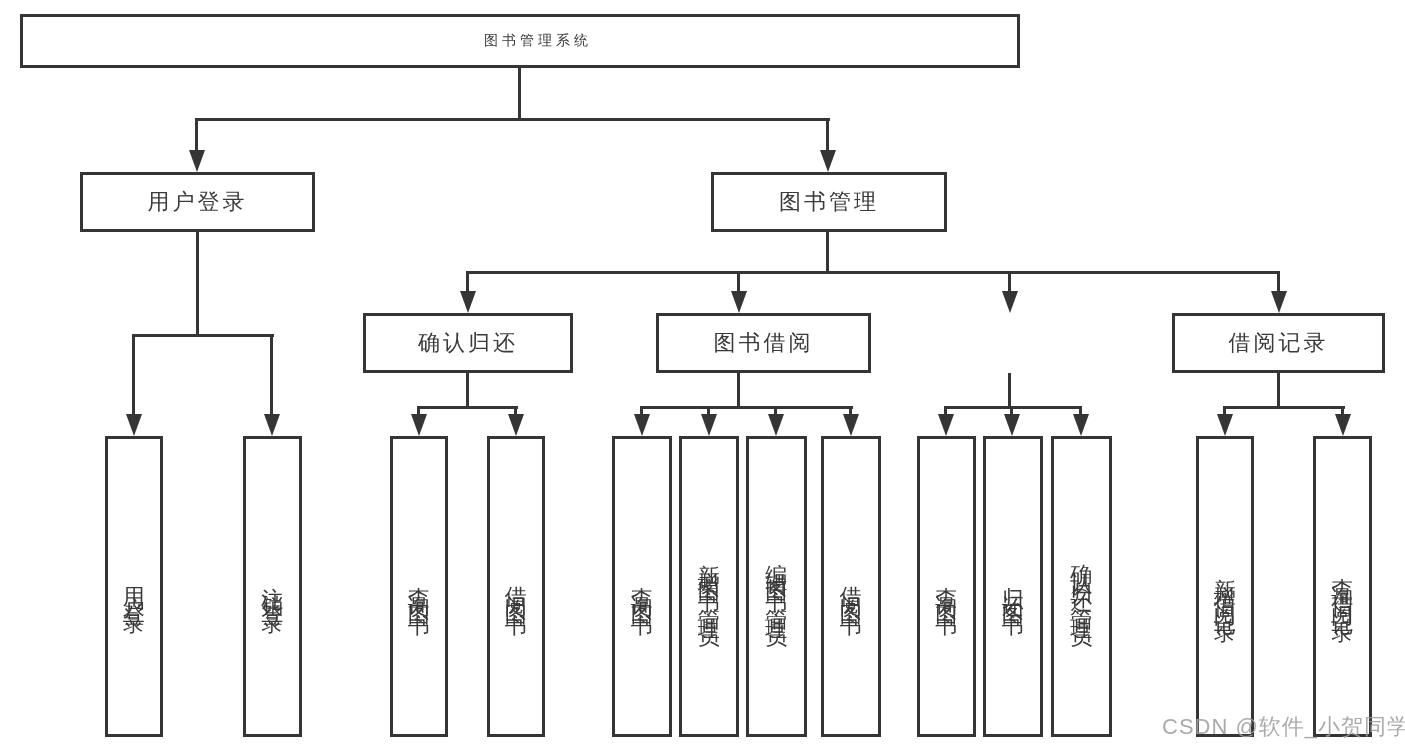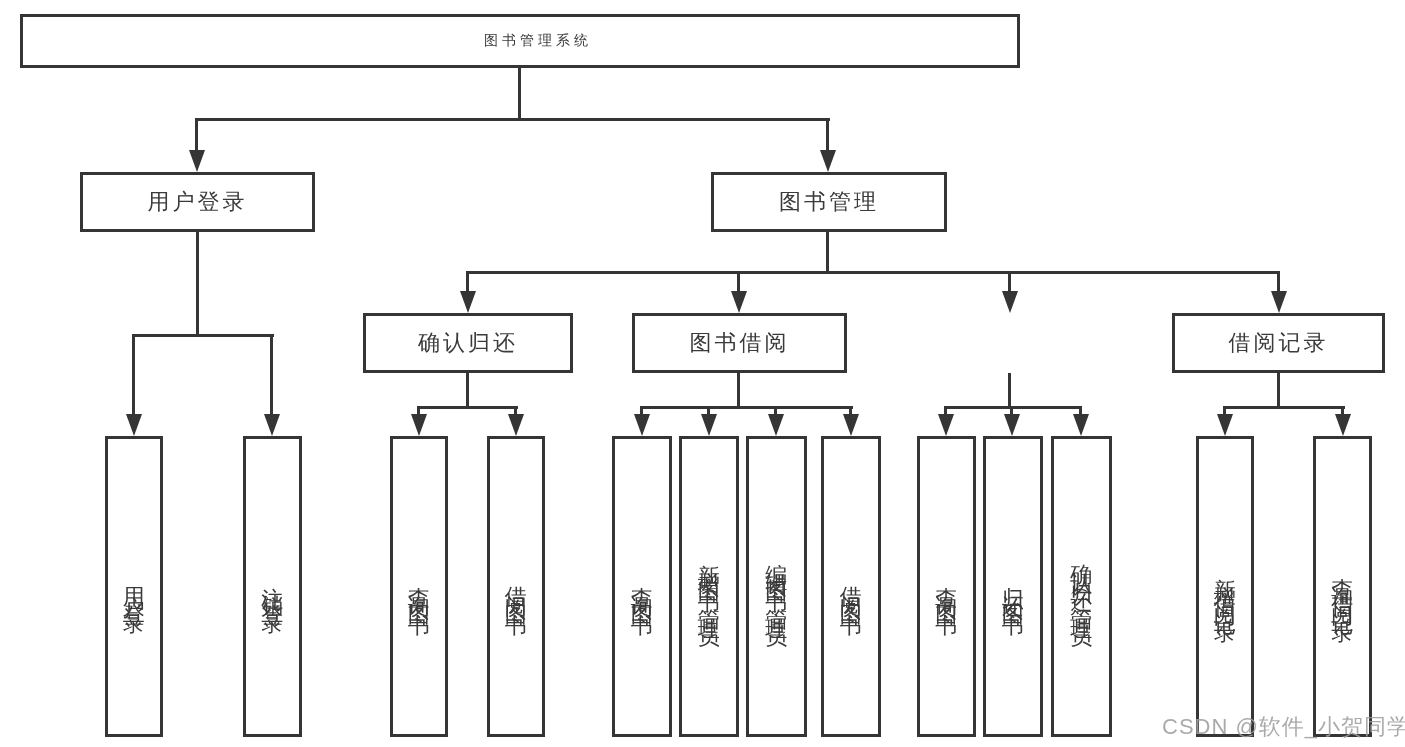--- a/index.html
+++ b/index.html
@@ -40,21 +40,21 @@
   <div class="box" style="left:80px;top:172px;width:235px;height:60px">
     <span class="h-label">用户登录</span>
   </div>
   <div class="box" style="left:711px;top:172px;width:236px;height:60px">
     <span class="h-label">图书管理</span>
   </div>
 
   <div class="box" style="left:363px;top:313px;width:210px;height:60px">
     <span class="h-label">确认归还</span>
   </div>
-  <div class="box" style="left:632px;top:313px;width:215px;height:60px">
+  <div class="box" style="left:656px;top:313px;width:215px;height:60px">
     <span class="h-label">图书借阅</span>
   </div>
   <div class="box" style="left:1172px;top:313px;width:213px;height:60px">
     <span class="h-label">借阅记录</span>
   </div>
 
   <div class="box" style="left:105px;top:436px;width:58px;height:301px">
     <span class="leaf-label">用户登录</span>
   </div>
   <div class="box" style="left:243px;top:436px;width:59px;height:301px">

